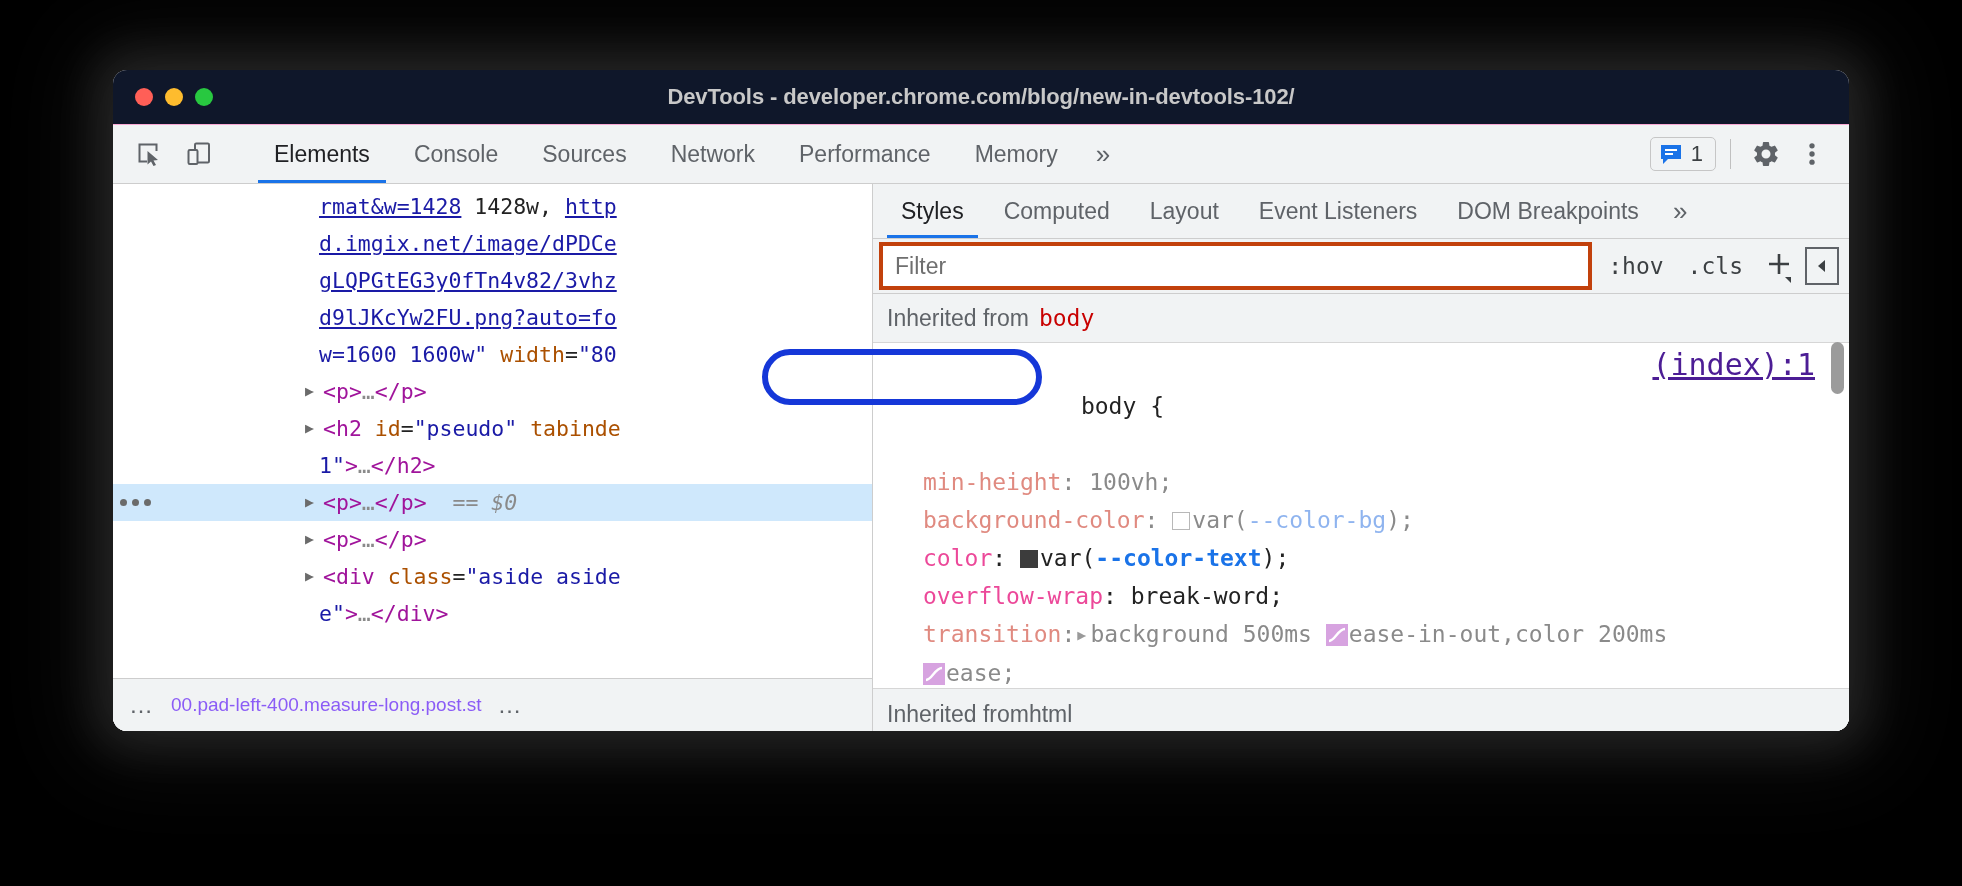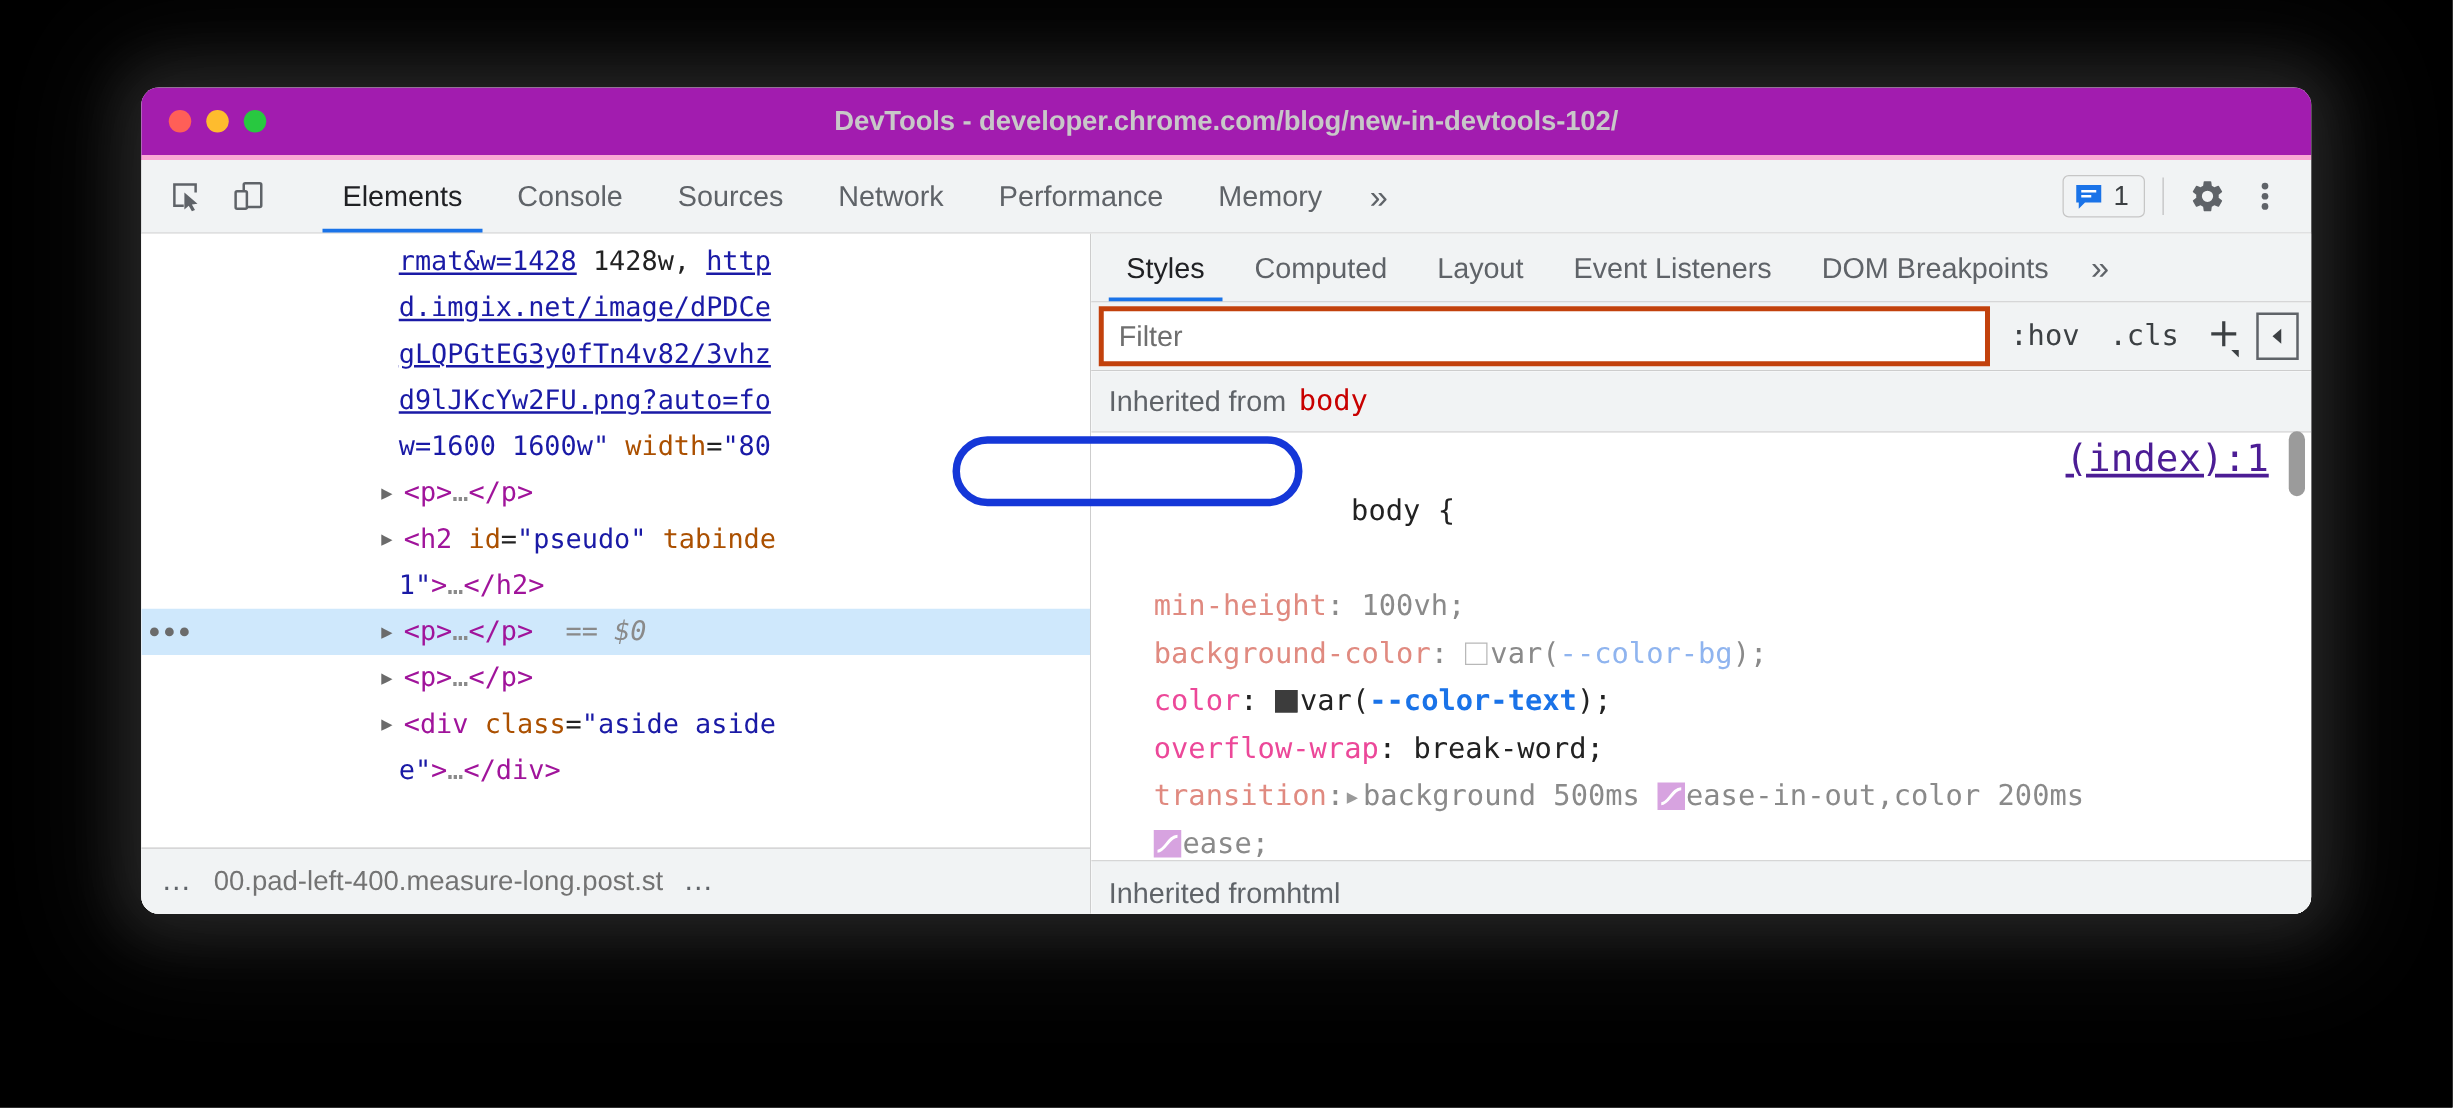--- a/index.html
+++ b/index.html
@@ -32,25 +32,25 @@
                 0 0 90px 40px rgba(255,255,255,0.05);
     overflow: hidden;
     display: flex;
     flex-direction: column;
   }
 
   
   #titlebar {
     height: 54px;
     min-height: 54px;
-    background: #a21caf;
-    display: flex;
-    align-items: center;
-    position: relative;
-    border-bottom: 4px solid #f9a8d4;
+    background: #0f172a;
+    display: flex;
+    align-items: center;
+    position: relative;
+    border-bottom: 1px solid #f9a8d4;
   }
   #traffic-lights {
     position: absolute;
     left: 22px;
     display: flex;
     gap: 12px;
     align-items: center;
   }
   .tl {
     width: 18px;
@@ -264,22 +264,22 @@
   }
   .crumb-ellipsis {
     color: #5f6368;
     font-size: 24px;
     letter-spacing: 2px;
     padding: 0 6px;
     cursor: pointer;
     font-family: "Liberation Sans", sans-serif;
   }
   .crumb-item {
-    color: #737373;
-    font-size: 22px;
+    color: #8b5cf6;
+    font-size: 19px;
     white-space: nowrap;
     overflow: hidden;
     cursor: pointer;
     font-family: "Liberation Sans", sans-serif;
   }
 
   
   #styles-pane {
     flex: 1;
     display: flex;

